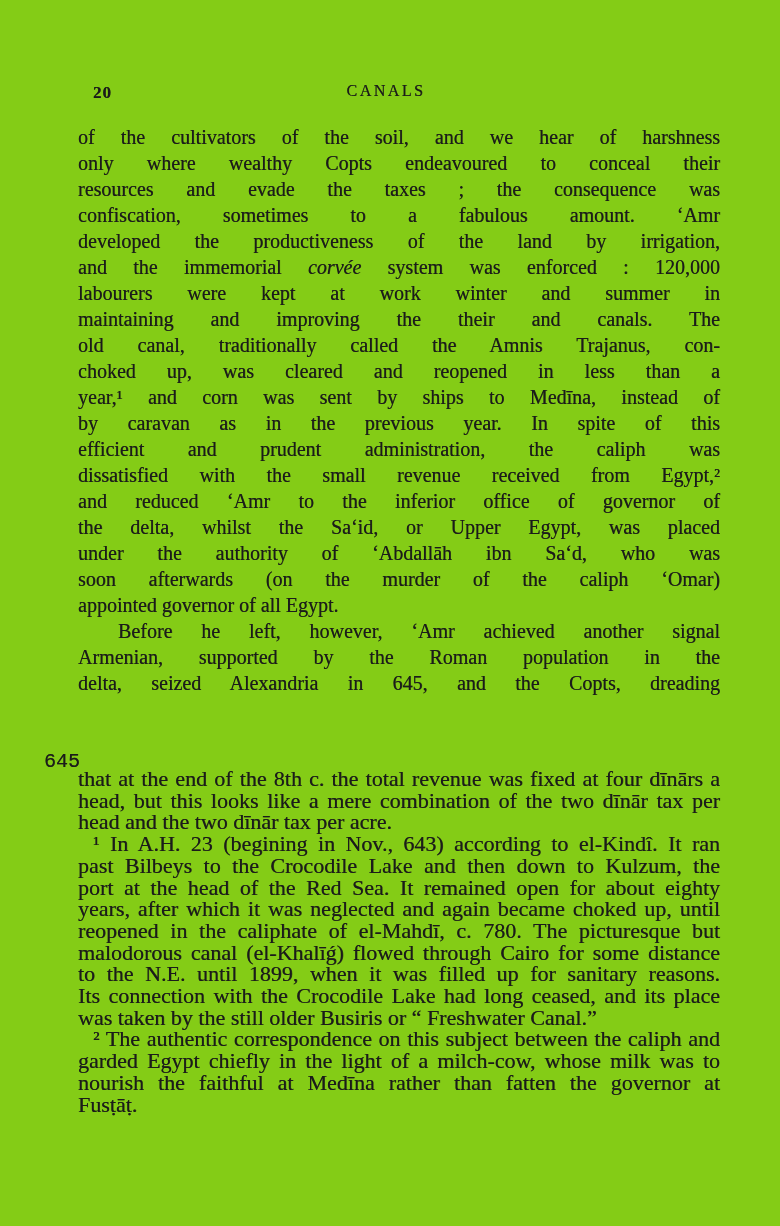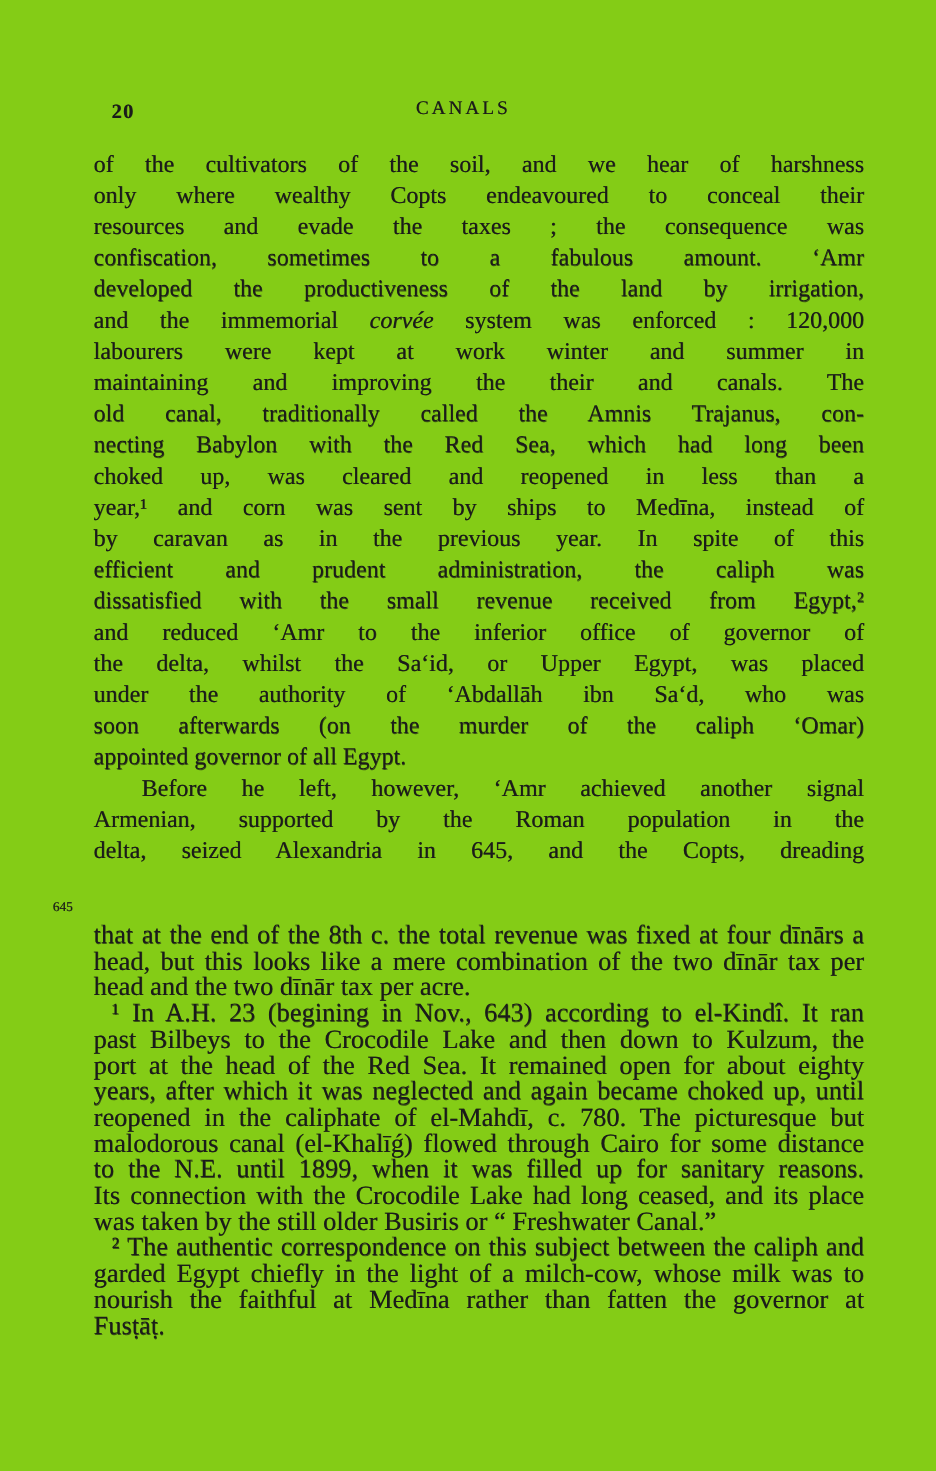--- a/index.html
+++ b/index.html
@@ -27,42 +27,42 @@
   .footnotes{
     position:absolute;left:78px;top:768px;width:642px;
     font-size:22px;line-height:21.7px;
   }
   .line{text-align:justify;text-align-last:justify;}
   .line.last{text-align-last:left;}
   .body-text .line.indent{padding-left:40px;}
   .footnotes .line.indent{padding-left:15px;}
   .margin-note{
     position:absolute;left:44px;top:750px;
-    font-size:11px;
+    font-size:20px;
+    font-family:Liberation Mono, monospace;
   }
   i{font-style:italic;}
 </style>
 </head>
 <body>
 
 <div class="page">
   <div class="pagenum">20</div>
   <div class="running-title">CANALS</div>
 
   <div class="body-text">
       <div class="line">of the cultivators of the soil, and we hear of harshness</div>
       <div class="line">only where wealthy Copts endeavoured to conceal their</div>
       <div class="line">resources and evade the taxes ; the consequence was</div>
       <div class="line">confiscation, sometimes to a fabulous amount. ‘Amr</div>
       <div class="line">developed the productiveness of the land by irrigation,</div>
       <div class="line">and the immemorial <i>corvée</i> system was enforced : 120,000</div>
       <div class="line">labourers were kept at work winter and summer in</div>
       <div class="line">maintaining and improving the their and canals. The</div>
       <div class="line">old canal, traditionally called the Amnis Trajanus, con-</div>
-      <div class="line">necting Babylon with the Red Sea, which had long been</div>
       <div class="line">choked up, was cleared and reopened in less than a</div>
       <div class="line">year,¹ and corn was sent by ships to Medīna, instead of</div>
       <div class="line">by caravan as in the previous year. In spite of this</div>
       <div class="line">efficient and prudent administration, the caliph was</div>
       <div class="line">dissatisfied with the small revenue received from Egypt,²</div>
       <div class="line">and reduced ‘Amr to the inferior office of governor of</div>
       <div class="line">the delta, whilst the Sa‘id, or Upper Egypt, was placed</div>
       <div class="line">under the authority of ‘Abdallāh ibn Sa‘d, who was</div>
       <div class="line">soon afterwards (on the murder of the caliph ‘Omar)</div>
       <div class="line last">appointed governor of all Egypt.</div>

